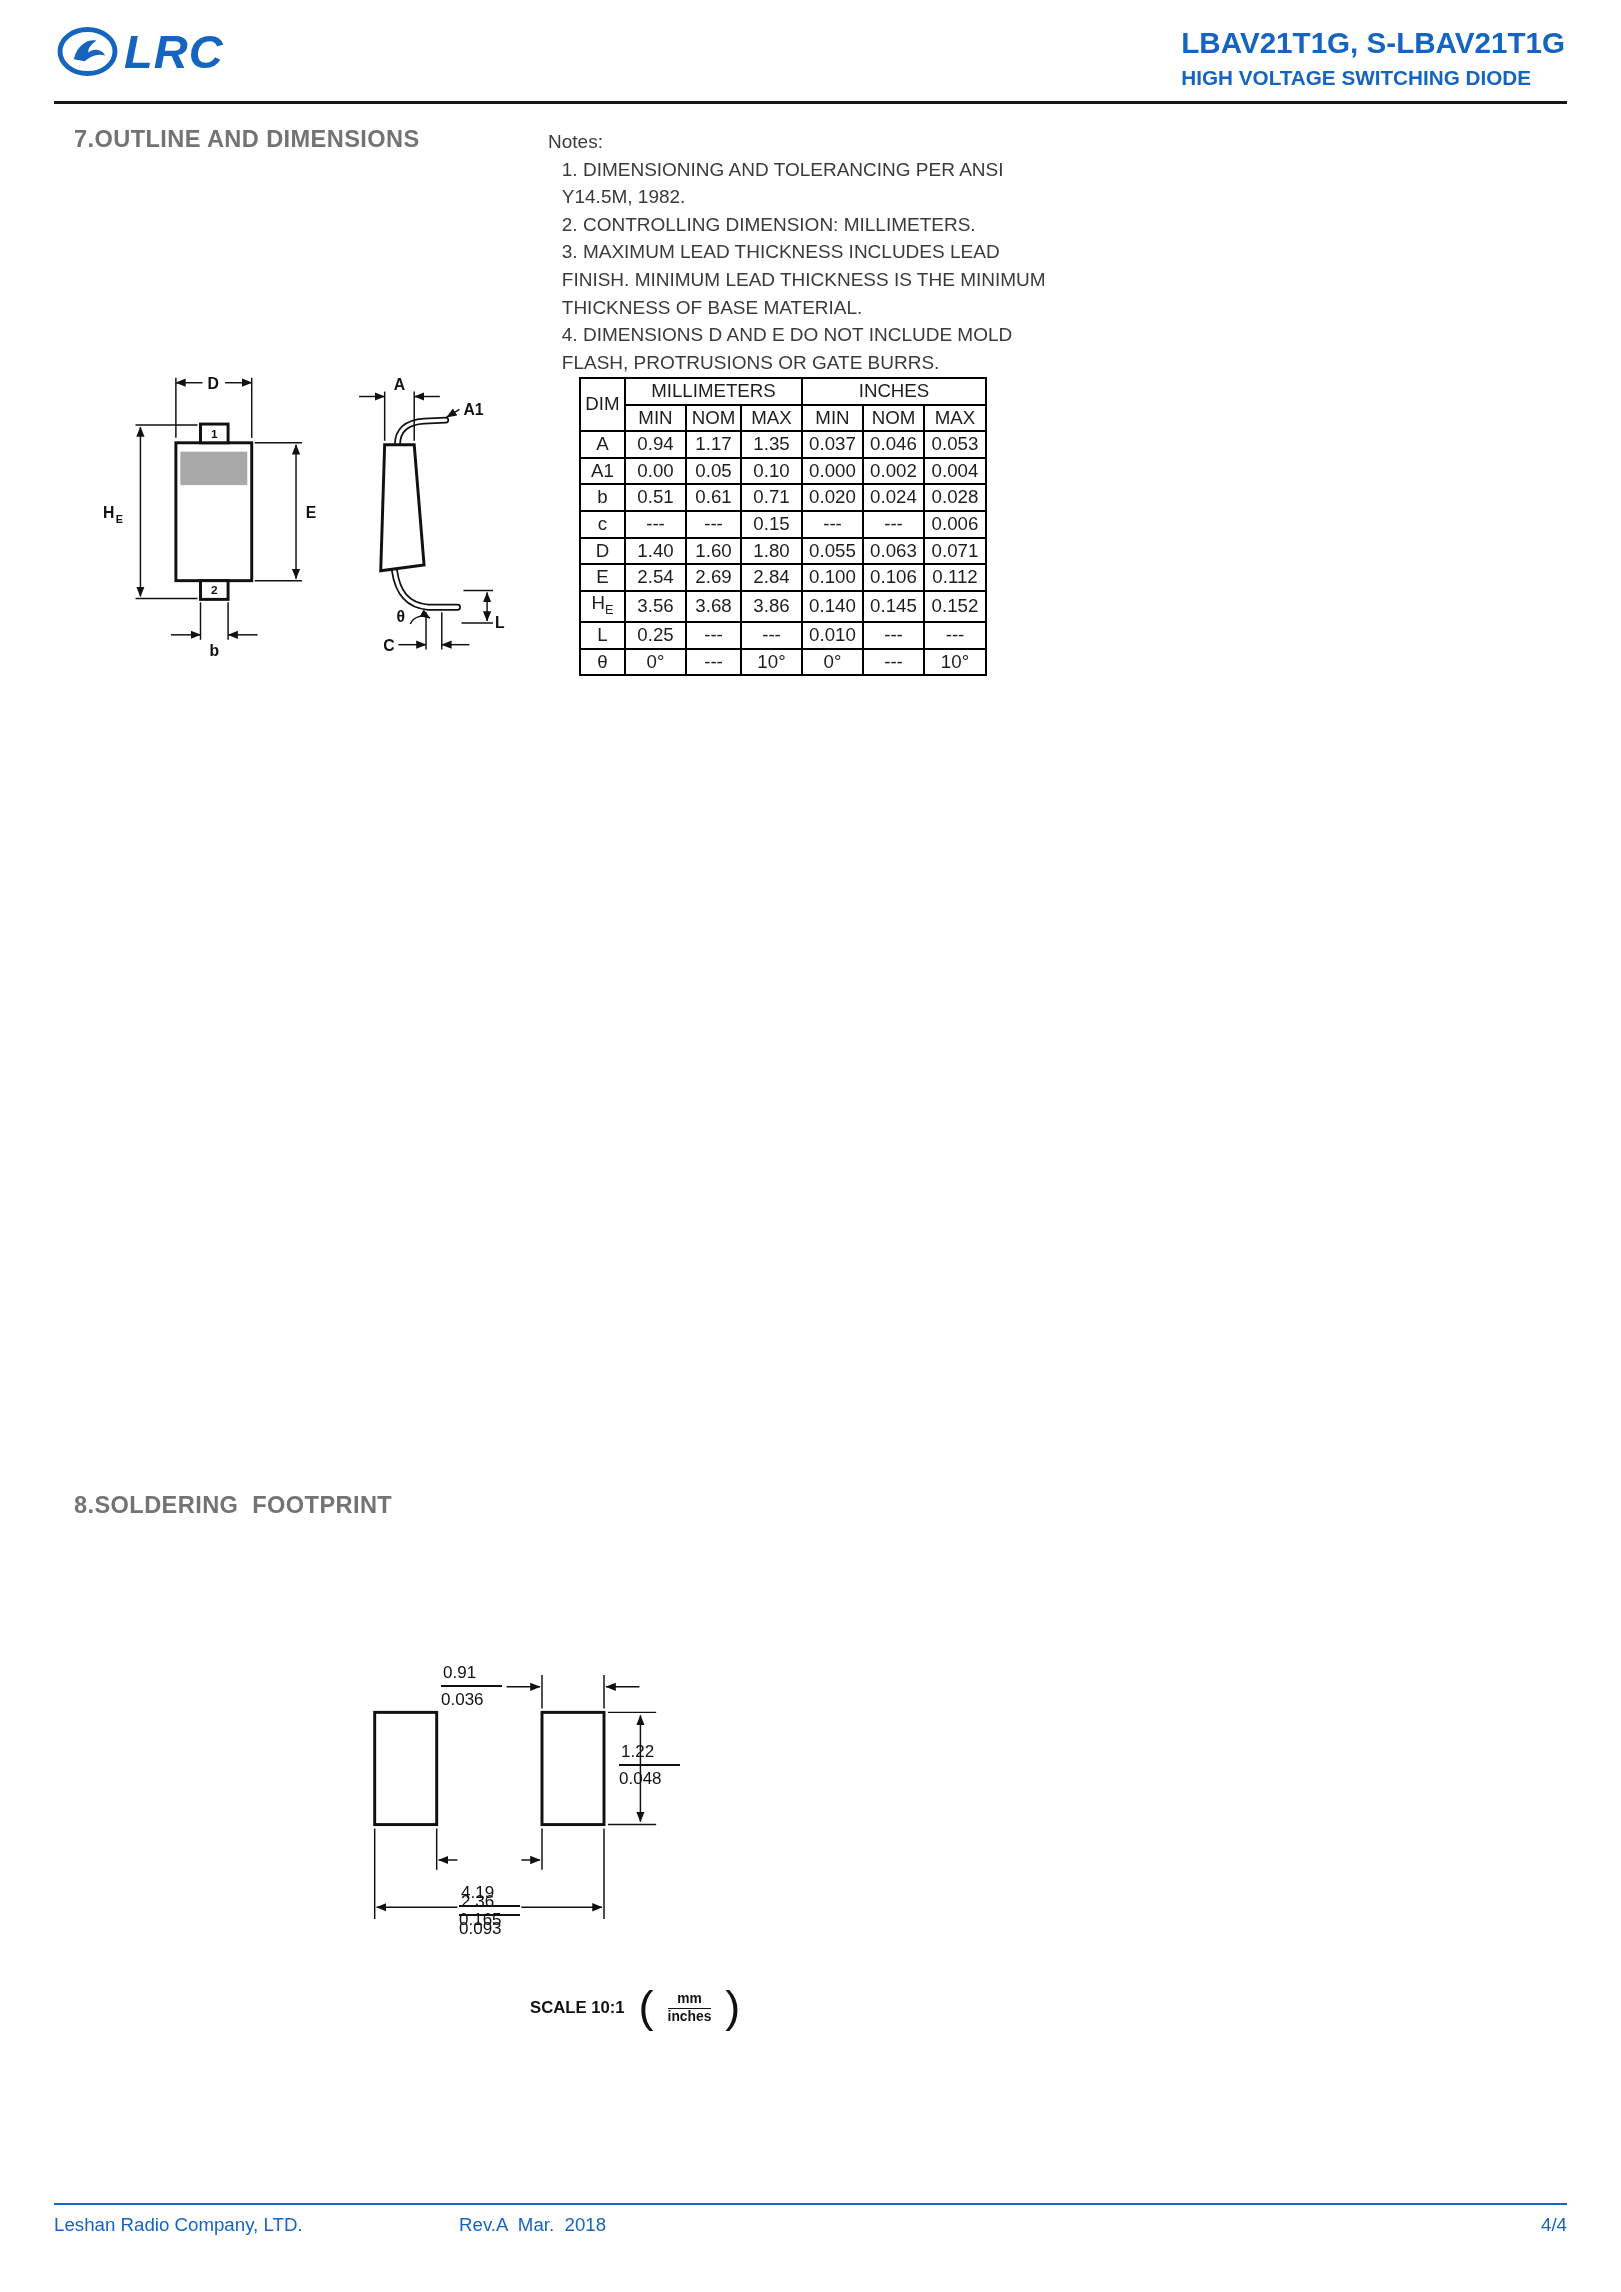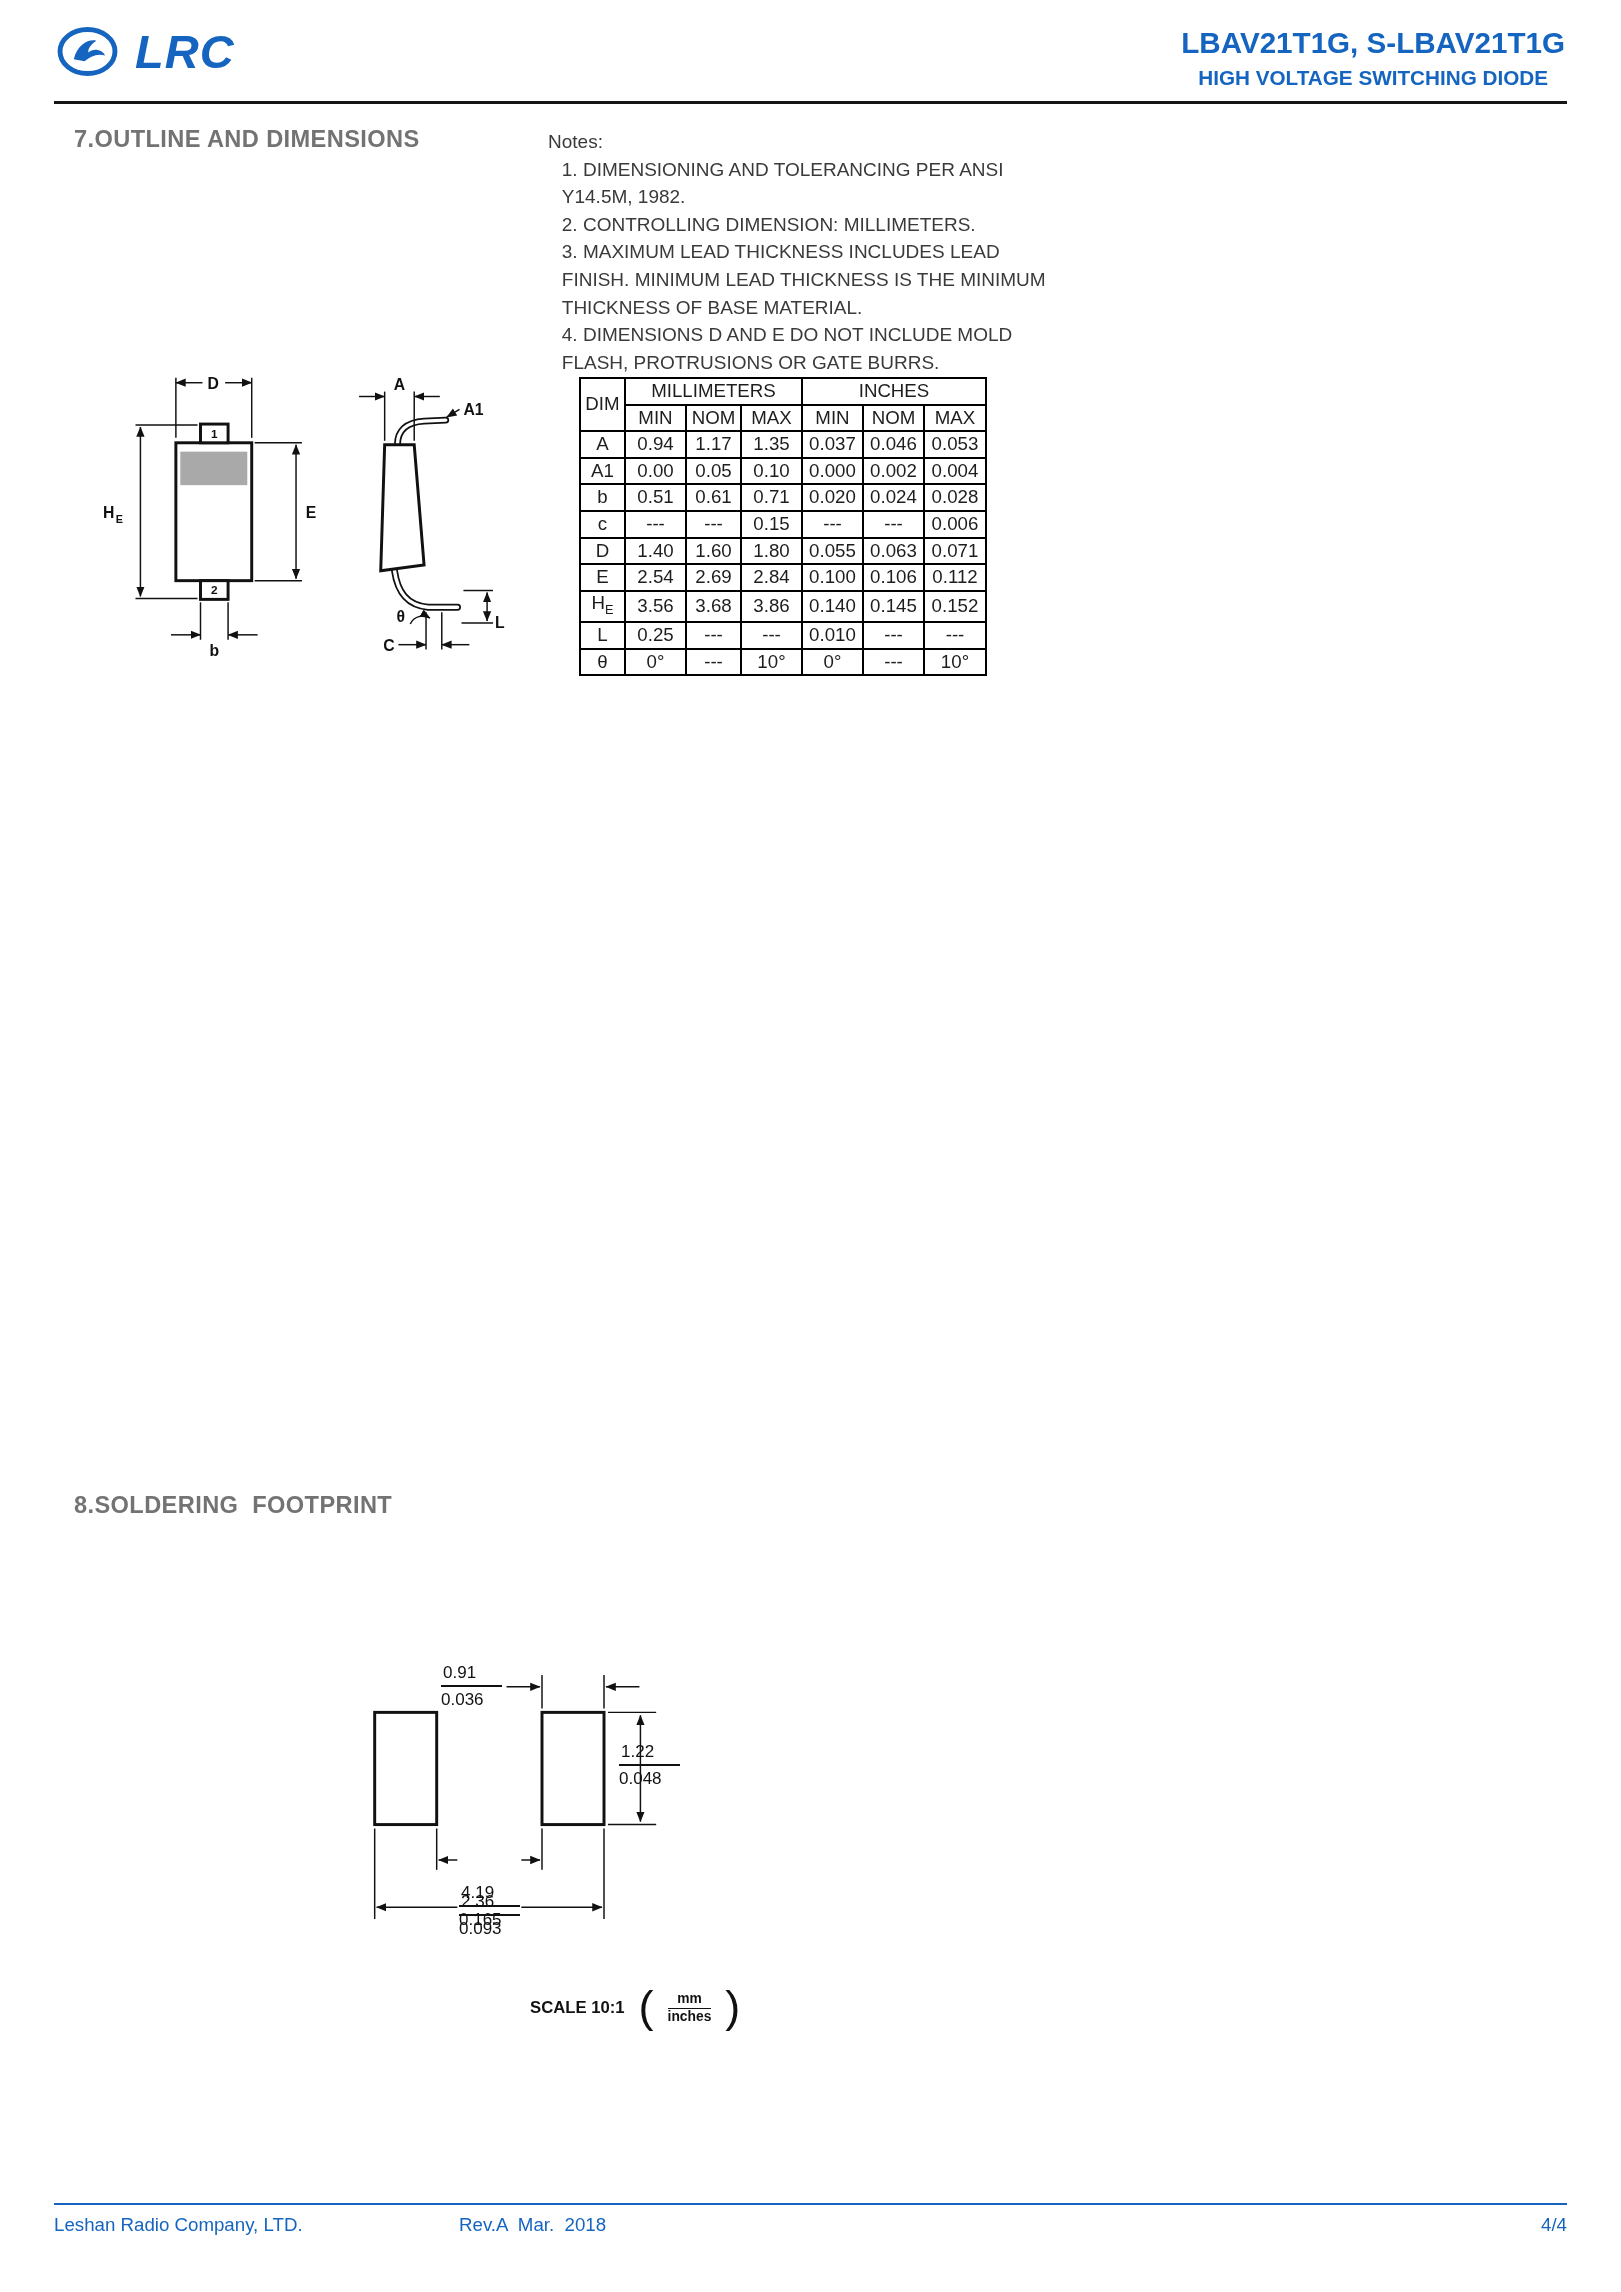--- a/index.html
+++ b/index.html
@@ -2,23 +2,23 @@
 <html><head>
 <meta charset="utf-8">
 <style>
   *{margin:0;padding:0;box-sizing:border-box}
   html,body{background:#fff}
   body{font-family:"Liberation Sans",sans-serif;color:#222}
   .page{position:relative;width:1621px;height:2292px;background:#fff;overflow:hidden}
   .abs{position:absolute}
 
   
-  .logo{left:56px;top:23.6px;display:flex;align-items:center;gap:16px}
+  .logo{left:56px;top:23.6px;display:flex;align-items:center;gap:5px}
   .logo-text{font-size:47px;font-weight:bold;font-style:italic;color:#1565c0;letter-spacing:1px}
-  .titleblock{right:56px;top:25.6px;text-align:center}
+  .titleblock{right:56px;top:25.6px;text-align:left}
   .doc-title{font-size:29.6px;font-weight:bold;color:#1565c0}
   .doc-subtitle{font-size:20.7px;font-weight:bold;color:#1565c0;margin-top:6.9px}
   .header-rule{left:54px;right:54px;top:101px;height:3px;background:#161616}
 
   
   .sec-heading{font-size:23.6px;font-weight:bold;color:#737373;letter-spacing:0.4px}
   #sec7-heading{left:74px;top:126px}
   #sec8-heading{left:74px;top:1492px;white-space:pre}
 
   

